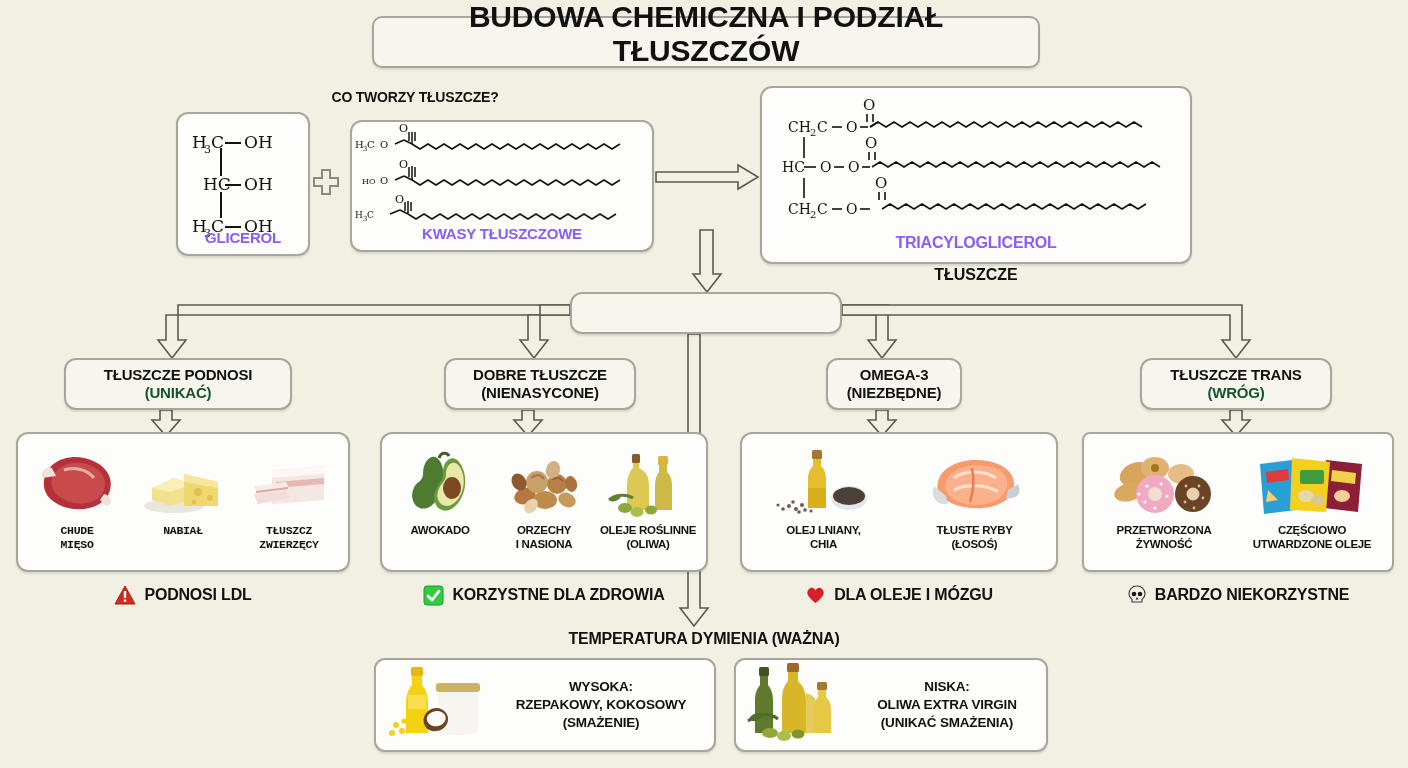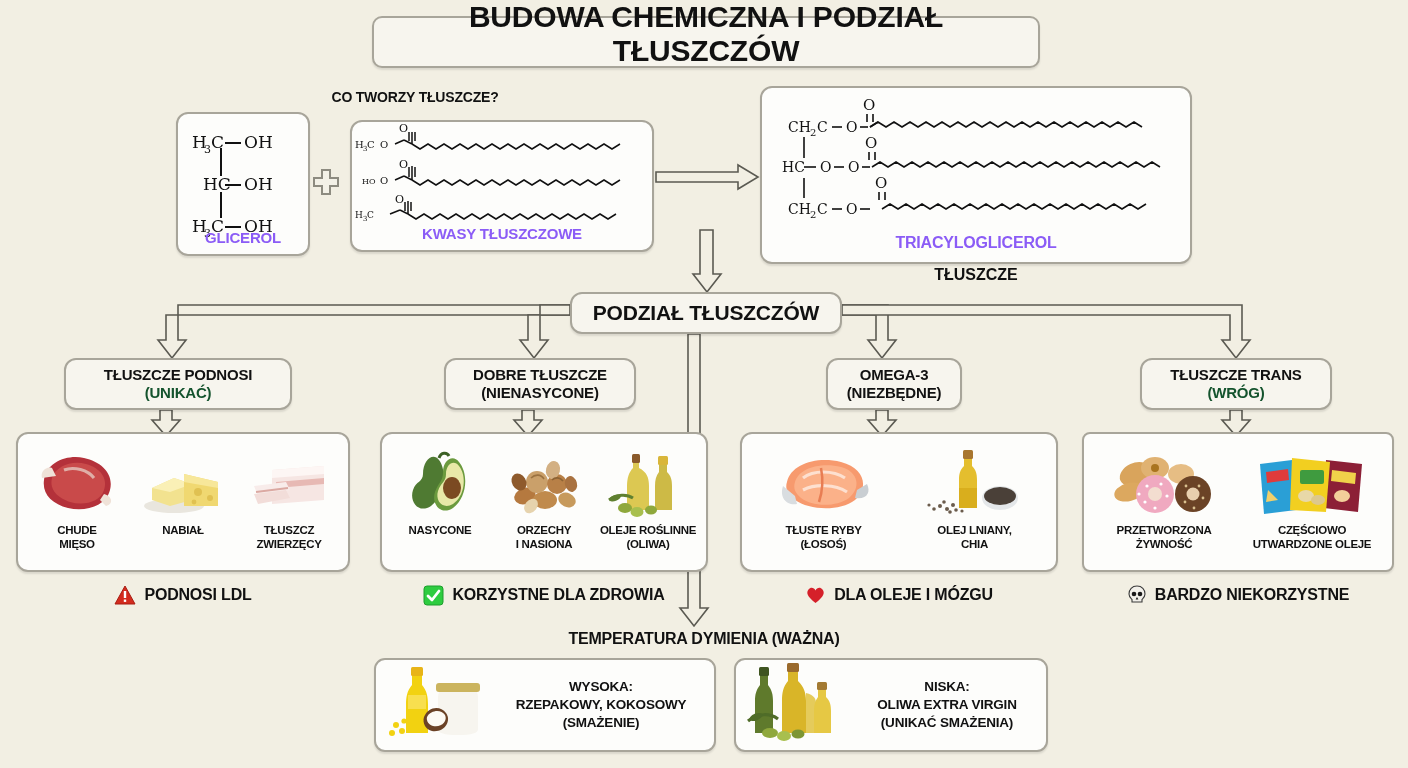--- a/index.html
+++ b/index.html
@@ -76,21 +76,21 @@
   .cat-text .sub { font-weight: bold; }
   .sub.red { color: #14532d; }
 
   #cat1-box, #cat1-text { left: 64px;   width: 228px; }
   #cat2-box, #cat2-text { left: 444px;  width: 192px; }
   #cat3-box, #cat3-text { left: 826px;  width: 136px; }
   #cat4-box, #cat4-text { left: 1140px; width: 192px; }
 
   
   .food-panel { top: 432px; height: 140px; }
-  #food1 { left: 16px;   width: 334px; }
+  #food1 { left: 16px;   width: 334px; font-family: Liberation Mono, monospace; }
   #food2 { left: 380px;  width: 328px; }
   #food3 { left: 740px;  width: 318px; }
   #food4 { left: 1082px; width: 312px; border-radius: 8px; }
 
   .food-row {
     position: absolute; inset: 0;
     display: flex; align-items: flex-start; justify-content: space-around;
     padding: 10px 6px 4px 6px;
   }
   .food-item {
@@ -272,21 +272,20 @@
         <path d="M110 79 L118 74 L126 79 L134 74 L142 79 L150 74 L158 79 L166 74 L174 79 L182 74 L190 79 L198 74 L206 79 L214 74 L222 79 L230 74 L238 79 L246 74 L254 79 L262 74 L270 79 L278 74 L286 79 L294 74 L302 79 L310 74 L318 79 L326 74 L334 79 L342 74 L350 79 L358 74 L366 79 L374 74 L382 79 L390 74 L398 79"></path>
         <path d="M120 121 L128 116 L136 121 L144 116 L152 121 L160 116 L168 121 L176 116 L184 121 L192 116 L200 121 L208 116 L216 121 L224 116 L232 121 L240 116 L248 121 L256 116 L264 121 L272 116 L280 121 L288 116 L296 121 L304 116 L312 121 L320 116 L328 121 L336 116 L344 121 L352 116 L360 121 L368 116 L376 121 L384 116"></path>
         <line x1="108" y1="39" x2="116" y2="34"></line>
       </g>
     </svg>
     <div class="chem-label">TRIACYLOGLICEROL</div>
   </div>
   <div class="tluszcze-cap">TŁUSZCZE</div>
 
   <div class="box" id="center-box"></div>
-  <div class="ttl" id="center-text">PODZIAŁ TŁUSZCZÓW</div>
 
   <div class="box cat-box" id="cat1-box"></div>
   <div class="ttl cat-text" id="cat1-text">
     <span>TŁUSZCZE PODNOSI</span>
     <span class="sub red">(UNIKAĆ)</span>
   </div>
 
   <div class="box cat-box" id="cat2-box"></div>
   <div class="ttl cat-text" id="cat2-text">
     <span>DOBRE TŁUSZCZE</span>
@@ -365,21 +364,21 @@
       <div class="food-item">
         <div class="food-art">
           <svg width="86" height="70" viewBox="0 0 86 70">
             <path d="M26 26 C26 12, 36 4, 42 12 C50 22, 48 48, 34 58 C22 66, 12 54, 16 42 C19 33, 26 34, 26 26 Z" fill="#4f7a32"></path>
             <path d="M46 24 C46 12, 56 6, 62 14 C72 26, 70 50, 56 60 C44 68, 34 56, 38 44 C42 33, 46 34, 46 24 Z" fill="#6b9a3e"></path>
             <path d="M49 26 C49 16, 57 11, 62 18 C70 28, 68 48, 56 56 C46 62, 38 53, 41 43 C44 34, 49 34, 49 26 Z" fill="#e8e8a8"></path>
             <ellipse cx="55" cy="40" rx="9" ry="11" fill="#7b4a22"></ellipse>
             <path d="M42 10 C44 4, 50 4, 52 8" stroke="#3c6024" stroke-width="3" fill="none"></path>
           </svg>
         </div>
-        <div class="food-cap">NASYCONE</div>
+        <div class="food-cap">AWOKADO</div>
       </div>
       <div class="food-item">
         <div class="food-art">
           <svg width="86" height="70" viewBox="0 0 86 70">
             <g>
               <ellipse cx="24" cy="48" rx="11" ry="8" fill="#b5793f" transform="rotate(-20 24 48)"></ellipse>
               <ellipse cx="44" cy="52" rx="12" ry="9" fill="#c08a4c"></ellipse>
               <circle cx="36" cy="34" r="11" fill="#caa06a"></circle>
               <circle cx="56" cy="36" r="10" fill="#b88047"></circle>
               <ellipse cx="66" cy="52" rx="9" ry="7" fill="#c79a5c" transform="rotate(25 66 52)"></ellipse>
@@ -417,34 +416,20 @@
       <svg width="21" height="21" viewBox="0 0 21 21">
         <rect x="1" y="1" width="19" height="19" rx="3" fill="#2ecc40" stroke="#1d9e2c" stroke-width="1"></rect>
         <path d="M5 11 L9 15 L16 6" stroke="#fff" stroke-width="2.8" fill="none" stroke-linecap="round" stroke-linejoin="round"></path>
       </svg>
     </span>
     <span>KORZYSTNE DLA ZDROWIA</span>
   </div>
 
   <div class="box white food-panel" id="food3">
     <div class="food-row">
-      <div class="food-item">
-        <div class="food-art">
-          <svg width="110" height="70" viewBox="0 0 110 70">
-            <path d="M18 34 C22 16, 48 8, 72 14 C96 20, 100 40, 86 52 C70 64, 40 62, 26 52 C18 46, 16 40, 18 34 Z" fill="#f79a6e"></path>
-            <path d="M26 34 C30 20, 52 14, 72 19 C90 24, 92 40, 80 50 C66 60, 42 58, 32 50 C26 45, 24 40, 26 34 Z" fill="#fbb189"></path>
-            <path d="M34 30 C44 22, 64 22, 76 30" stroke="#fde0d0" stroke-width="3.2" fill="none"></path>
-            <path d="M34 42 C46 36, 66 36, 78 44" stroke="#fde0d0" stroke-width="3.2" fill="none"></path>
-            <path d="M52 20 C54 30, 54 42, 50 54" stroke="#e87d53" stroke-width="2.5" fill="none"></path>
-            <path d="M14 38 C10 50, 18 58, 28 56 L26 48 Z" fill="#d9dde0"></path>
-            <path d="M86 50 C98 52, 102 44, 98 36 L88 42 Z" fill="#c9ced2"></path>
-          </svg>
-        </div>
-        <div class="food-cap">TŁUSTE RYBY<br>(ŁOSOŚ)</div>
-      </div>
       <div class="food-item">
         <div class="food-art">
           <svg width="110" height="70" viewBox="0 0 110 70">
             <path d="M44 18 L44 10 L52 10 L52 18 C56 22, 57 26, 57 32 L57 60 L39 60 L39 32 C39 26, 40 22, 44 18 Z" fill="#e3bb23" opacity="0.95"></path>
             <rect x="43" y="2" width="10" height="9" rx="1.5" fill="#a8762f"></rect>
             <path d="M39 40 L57 40 L57 60 L39 60 Z" fill="#d9ae1d"></path>
             <ellipse cx="80" cy="50" rx="18" ry="12" fill="#cfd6da" opacity="0.55"></ellipse>
             <ellipse cx="80" cy="48" rx="16" ry="9" fill="#4a4038"></ellipse>
             <g fill="#6b5c4c">
               <circle cx="20" cy="58" r="2"></circle>
@@ -453,20 +438,34 @@
               <circle cx="14" cy="61" r="1.8"></circle>
                 <circle cx="24" cy="54" r="1.8"></circle>
                 <circle cx="36" cy="62" r="1.8"></circle>
               <circle cx="9" cy="57" r="1.6"></circle>
                 <circle cx="30" cy="64" r="1.8"></circle>
                 <circle cx="42" cy="63" r="1.6"></circle>
             </g>
           </svg>
         </div>
         <div class="food-cap">OLEJ LNIANY,<br>CHIA</div>
+      </div>
+      <div class="food-item">
+        <div class="food-art">
+          <svg width="110" height="70" viewBox="0 0 110 70">
+            <path d="M18 34 C22 16, 48 8, 72 14 C96 20, 100 40, 86 52 C70 64, 40 62, 26 52 C18 46, 16 40, 18 34 Z" fill="#f79a6e"></path>
+            <path d="M26 34 C30 20, 52 14, 72 19 C90 24, 92 40, 80 50 C66 60, 42 58, 32 50 C26 45, 24 40, 26 34 Z" fill="#fbb189"></path>
+            <path d="M34 30 C44 22, 64 22, 76 30" stroke="#fde0d0" stroke-width="3.2" fill="none"></path>
+            <path d="M34 42 C46 36, 66 36, 78 44" stroke="#fde0d0" stroke-width="3.2" fill="none"></path>
+            <path d="M52 20 C54 30, 54 42, 50 54" stroke="#e87d53" stroke-width="2.5" fill="none"></path>
+            <path d="M14 38 C10 50, 18 58, 28 56 L26 48 Z" fill="#d9dde0"></path>
+            <path d="M86 50 C98 52, 102 44, 98 36 L88 42 Z" fill="#c9ced2"></path>
+          </svg>
+        </div>
+        <div class="food-cap">TŁUSTE RYBY<br>(ŁOSOŚ)</div>
       </div>
     </div>
   </div>
   <div class="verdict" id="verdict3">
     <span class="ic">
       <svg width="21" height="20" viewBox="0 0 21 20">
         <path d="M10.5 18 C2 11.5, 1 7.5, 3.5 4.5 C6 1.6, 9.2 3, 10.5 5.4 C11.8 3, 15 1.6, 17.5 4.5 C20 7.5, 19 11.5, 10.5 18 Z" fill="#d5202a"></path>
       </svg>
     </span>
     <span>DLA OLEJE I MÓZGU</span>

